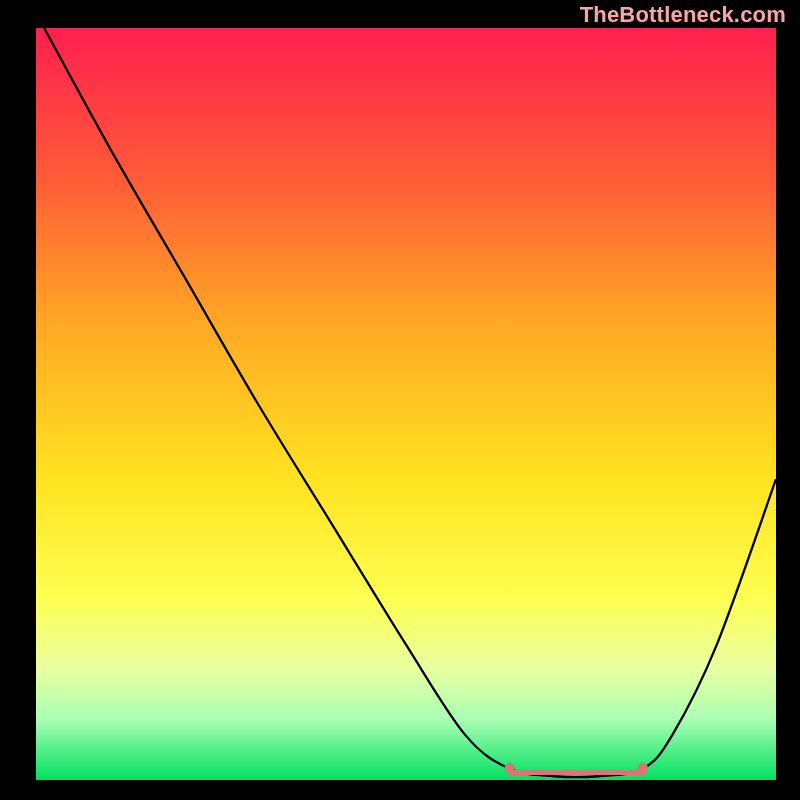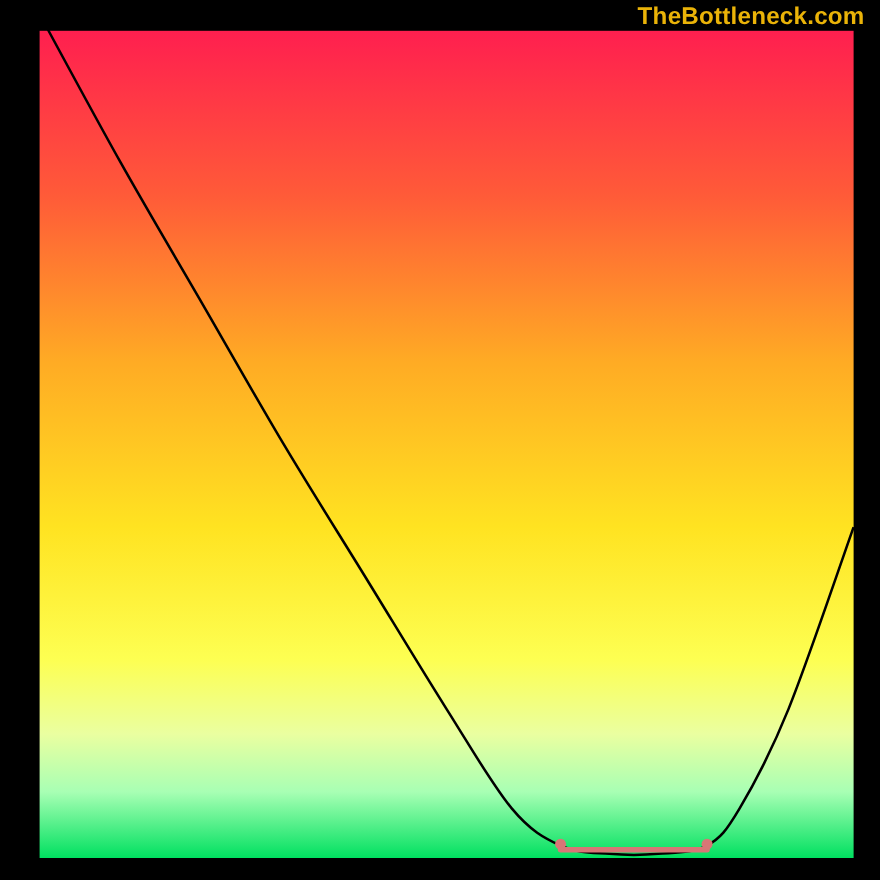--- a/index.html
+++ b/index.html
@@ -16,21 +16,21 @@
     height: 800px;
     background: #000;
   }
   .watermark {
     position: absolute;
     top: 2px;
     right: 14px;
     font-family: Arial, Helvetica, sans-serif;
     font-size: 22px;
     font-weight: 600;
-    color: #eab308;
+    color: #fca5a5;
     letter-spacing: 0.2px;
     z-index: 10;
   }
   svg.plot {
     position: absolute;
     top: 0;
     left: 0;
     width: 800px;
     height: 800px;
   }

